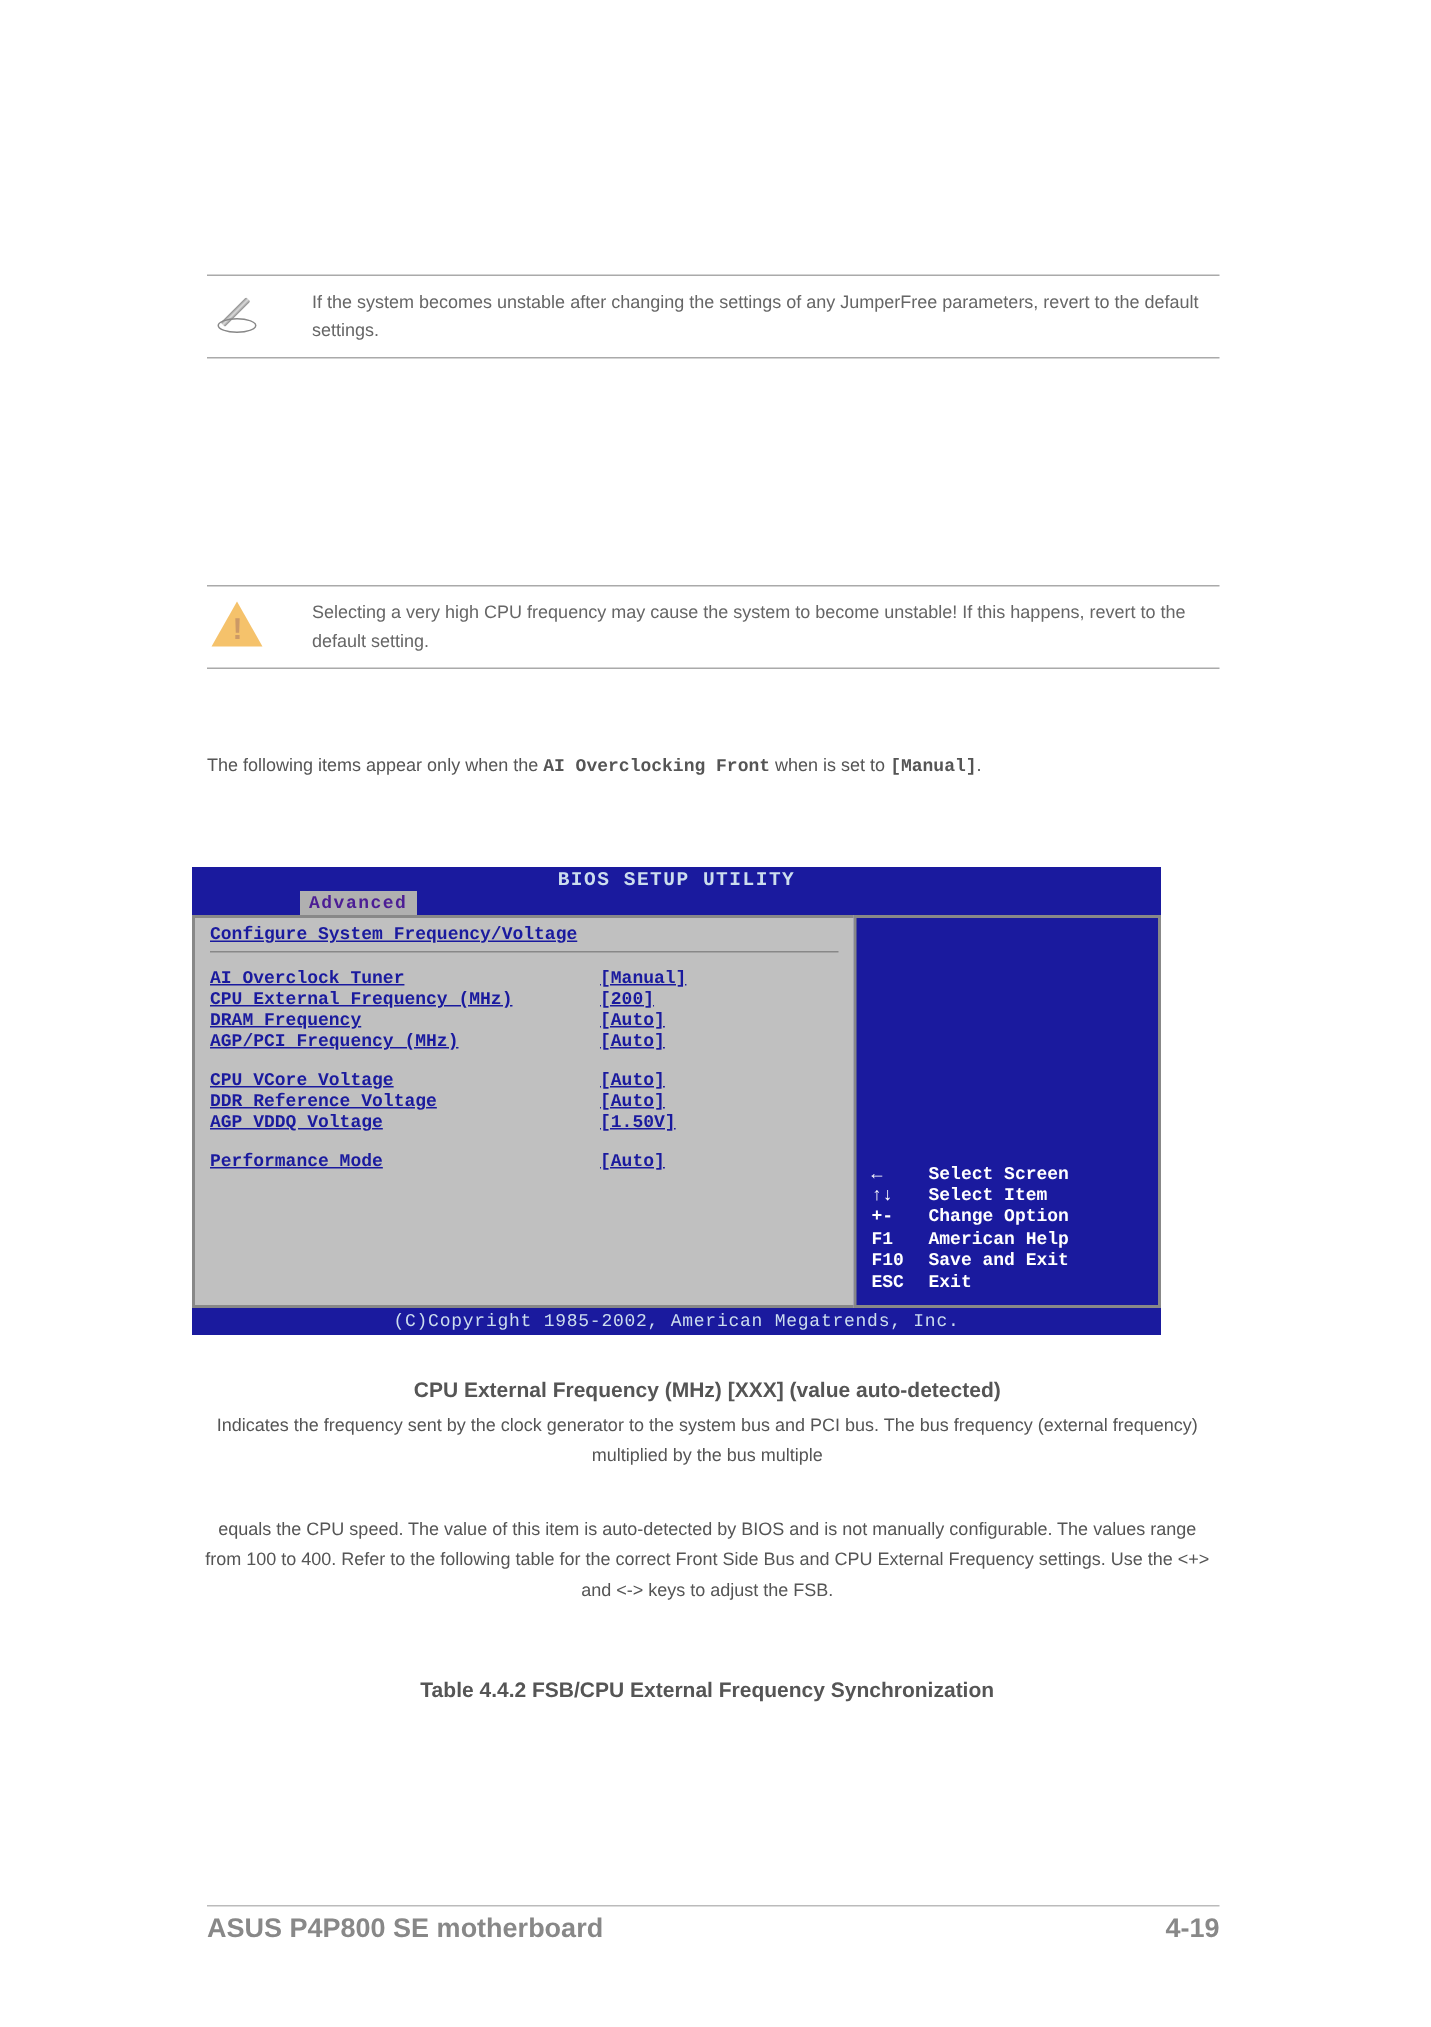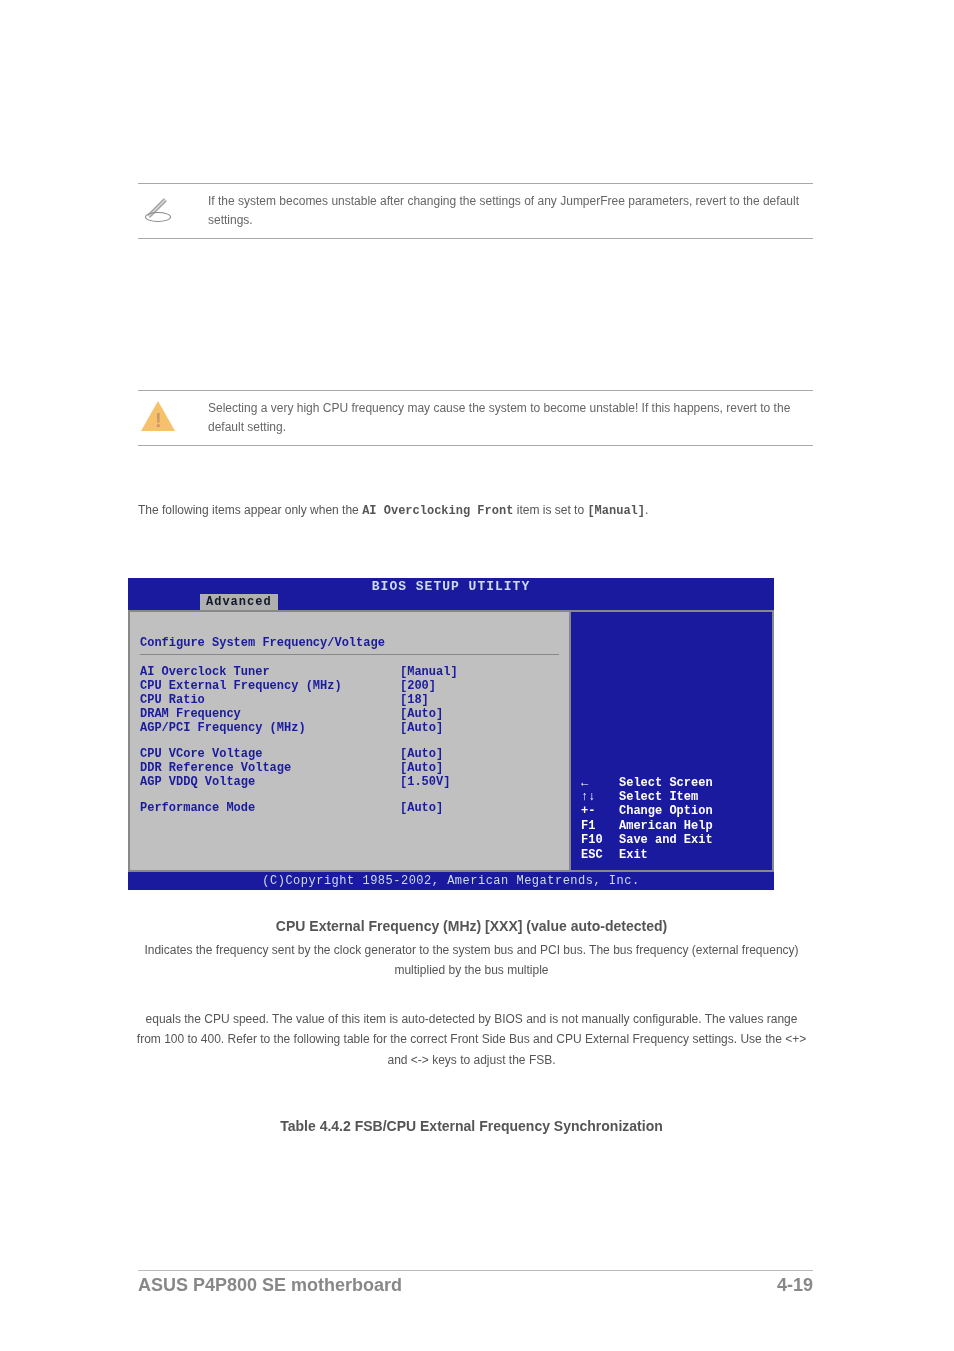--- a/index.html
+++ b/index.html
@@ -115,40 +115,41 @@
     padding: 1px 0 0 0;
     letter-spacing: 1px;
     position: relative;
     height: 32px;
   }
   .bios-tab {
     position: absolute;
     left: 72px;
     bottom: 0;
     background: #b0b0b0;
-    color: #0f172a;
+    color: #4c1d95;
     font-size: 12px;
     font-weight: bold;
     padding: 1px 6px;
     letter-spacing: 1px;
   }
   .bios-body {
     display: flex;
     height: 262px;
   }
   .bios-left {
     flex: 1;
     background: #c0c0c0;
     border: 2px solid #888;
     border-right: none;
-    padding: 24px 10px;
+    padding: 4px 10px;
     color: #1a1a9e;
     font-size: 12px;
     font-weight: bold;
     position: relative;
+    text-decoration: underline;
   }
   .bios-heading {
     color: #1a1a9e;
     padding-bottom: 4px;
     border-bottom: 1px solid #888;
     margin-bottom: 10px;
   }
   .bios-row {
     display: flex;
   }
@@ -247,44 +248,40 @@
             <span class="warn-bang">!</span>
           </div>
       </div>
     </div>
     <div class="note-text">Selecting a very high CPU frequency may cause the system to become unstable! If this happens, revert to the default setting.</div>
   </div>
   <hr class="sep">
 </div>
 
 <div class="intro-text">
-  <span>The following items appear only when the </span><span class="mono-bold">AI Overclocking Front</span><span> item is set to </span><span class="mono-bold">[Manual]</span><span>.</span>
+  <span>The following items appear only when the </span><span class="mono-bold">AI Overclocking Front</span><span> when is set to </span><span class="mono-bold">[Manual]</span><span>.</span>
 </div>
 
 <div class="bios">
   <div class="bios-title-bar">
     <span>BIOS SETUP UTILITY</span>
     <div class="bios-tab">Advanced</div>
   </div>
   <div class="bios-body">
     <div class="bios-left">
       <div class="bios-heading">Configure System Frequency/Voltage</div>
       <div class="bios-row">
           <span class="bios-label">AI Overclock Tuner</span>
           <span class="bios-val">[Manual]</span>
         </div>
       <div class="bios-row">
           <span class="bios-label">CPU External Frequency (MHz)</span>
           <span class="bios-val">[200]</span>
         </div>
       <div class="bios-row">
-          <span class="bios-label">CPU Ratio</span>
-          <span class="bios-val">[18]</span>
-        </div>
-      <div class="bios-row">
           <span class="bios-label">DRAM Frequency</span>
           <span class="bios-val">[Auto]</span>
         </div>
       <div class="bios-row">
           <span class="bios-label">AGP/PCI Frequency (MHz)</span>
           <span class="bios-val">[Auto]</span>
         </div>
       <div class="bios-gap"></div>
       <div class="bios-row">
           <span class="bios-label">CPU VCore Voltage</span>

